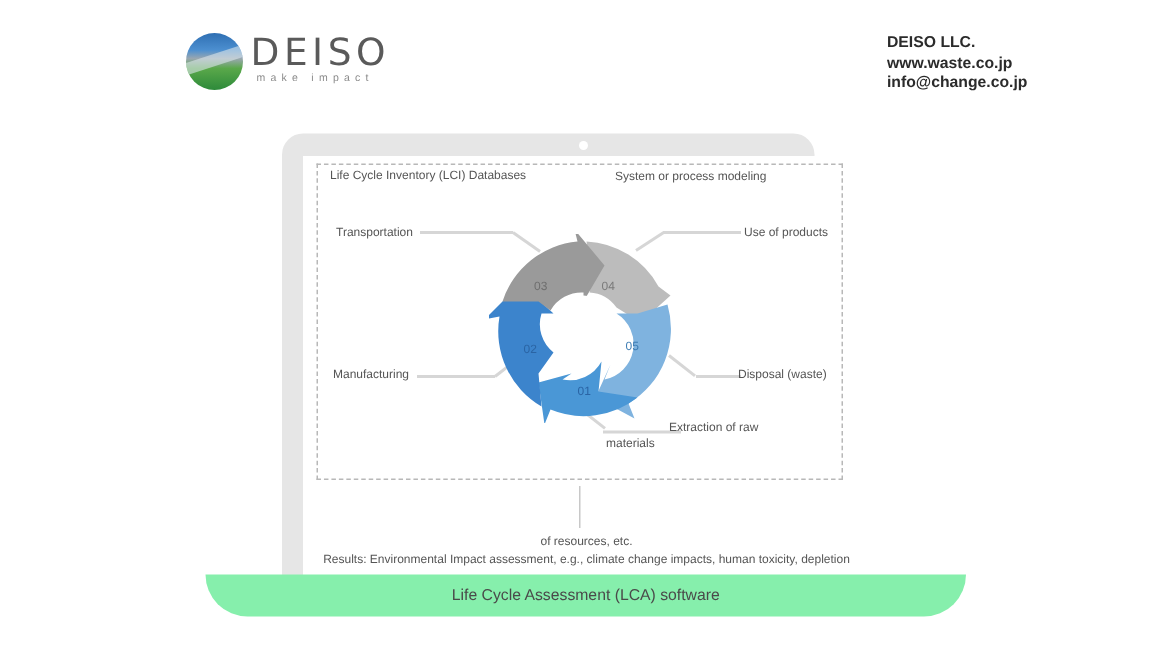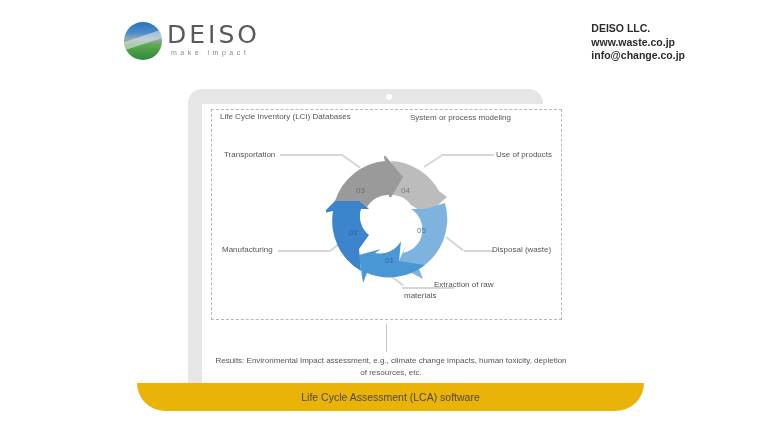--- a/index.html
+++ b/index.html
@@ -7,21 +7,21 @@
   .logo { position:absolute; left:124px; top:20px; width:140px; height:42px;text-align:center; }
   .logo-globe { position:absolute; left:0; top:2px; width:38px; height:38px; border-radius:50%; overflow:hidden;
     background: linear-gradient(180deg,#2f6fb3 0%,#4c8fd0 30%,#9aa7b0 45%,#5aa84a 62%,#2d8a3a 100%); }
   .logo-globe::after { content:""; position:absolute; left:-4px; top:14px; width:46px; height:8px; background:rgba(220,230,235,0.6); transform:rotate(-18deg); }
   .logo-word { position:absolute; left:43px; top:0px; font-family:"DejaVu Sans", sans-serif; font-size:25px; letter-spacing:3px; color:#5a5a5a; font-weight:normal; }
   .logo-tag { position:absolute; left:47px; top:29px; font-size:7px; letter-spacing:3.5px; color:#8a8a8a; }
   .company { position:absolute; right:83px; top:22px; text-align:left; font-size:10.5px; line-height:13.5px; font-weight:bold; color:#2b2b2b; }
   .laptop-lid { position:absolute; left:188px; top:89px; width:355px; height:296px; background:#e6e6e6; border-radius:14px 14px 0 0; }
   .camera { position:absolute; left:198px; top:5px; width:6px; height:6px; border-radius:50%; background:#ffffff; }
   .screen { position:absolute; left:14px; top:15px; width:378px; height:281px; background:#ffffff; }
-  .laptop-base { position:absolute; left:137px; top:383px; width:507px; height:28px; background:#eab308; border-radius:0 0 28px 28px; }
+  .laptop-base { position:absolute; left:137px; top:383px; width:507px; height:28px; background:#86efac; border-radius:0 0 28px 28px; }
   .base-label { position:absolute; left:0; right:0; top:8px; text-align:center; font-size:10.5px; color:#4a4a4a; }
   .dashbox { position:absolute; left:9px; top:5px; width:349px; height:209px; border:1px dashed #b8b8b8; }
   .t { position:absolute; font-size:8px; color:#555; white-space:nowrap; }
   .line { position:absolute; background:#d6d6d6; height:2px; }
   .arrow-down { position:absolute; left:184px; top:220px; width:1px; height:28px; background:#c8c8c8; }
   .results { position:absolute; left:6px; top:251px; width:366px; text-align:center; font-size:8px; line-height:12px; color:#555; }
   svg.cycle { position:absolute; left:124px; top:52px; }
 </style>
 </head>
 <body>
@@ -53,21 +53,21 @@
     <div class="line" style="left:128px;top:146px;width:14px;transform:rotate(-38deg);transform-origin:left center;"></div>
     <div class="line" style="left:262px;top:146px;width:30px;"></div>
     <div class="line" style="left:244px;top:132px;width:22px;transform:rotate(38deg);transform-origin:left center;"></div>
     <div class="line" style="left:200px;top:183px;width:52px;"></div>
     <div class="line" style="left:184px;top:167px;width:22px;transform:rotate(38deg);transform-origin:left center;"></div>
 
     <div class="t" style="left:22px;top:46px;">Transportation</div>
     <div class="t" style="left:294px;top:46px;">Use of products</div>
     <div class="t" style="left:20px;top:141px;">Manufacturing</div>
     <div class="t" style="left:290px;top:141px;">Disposal (waste)</div>
-    <div class="t" style="left:190px;top:176px;padding-left:42px;">Extraction of raw</div>
+    <div class="t" style="left:202px;top:176px;padding-left:42px;">Extraction of raw</div>
     <div class="t" style="left:202px;top:187px;">materials</div>
 
     <svg class="cycle" width="126" height="126" viewBox="-63 -63 126 126">
 
       <path d="M 2 -58 A 58 58 0 0 1 50 -28 L 58 -22 L 38 -4 L 22 -14 A 24 24 0 0 0 4 -24 L 6 -34 Z" fill="#bcbcbc"></path>
 
       <path d="M 56 -16 A 58 58 0 0 1 30 50 L 34 60 L 8 46 L 18 24 L 14 34 A 24 24 0 0 0 22 -10 L 36 -10 Z" fill="#7fb3df"></path>
 
       <path d="M 36 46 A 58 58 0 0 1 -22 54 L -26 64 L -30 36 L -8 30 L -14 34 A 24 24 0 0 0 12 22 L 10 42 Z" fill="#4a97d6"></path>
 
@@ -77,21 +77,21 @@
       <circle cx="0" cy="0" r="22" fill="#ffffff"></circle>
       <text x="-33" y="-26" font-size="8" fill="#6e6e6e" font-family="Liberation Sans, sans-serif">03</text>
       <text x="12" y="-26" font-size="8" fill="#7a7a7a" font-family="Liberation Sans, sans-serif">04</text>
       <text x="-40" y="16" font-size="8" fill="#2a64a4" font-family="Liberation Sans, sans-serif">02</text>
       <text x="28" y="14" font-size="8" fill="#3e7db4" font-family="Liberation Sans, sans-serif">05</text>
       <text x="-4" y="44" font-size="8" fill="#2a64a4" font-family="Liberation Sans, sans-serif">01</text>
     </svg>
 
     <div class="arrow-down"></div>
     <div class="results">
+      <div>of resources, etc.</div>
       <div>Results: Environmental Impact assessment, e.g., climate change impacts, human toxicity, depletion</div>
-      <div>of resources, etc.</div>
     </div>
   </div>
 </div>
 
 <div class="laptop-base">
   <div class="base-label">Life Cycle Assessment (LCA) software</div>
 </div>
 
 </body></html>

